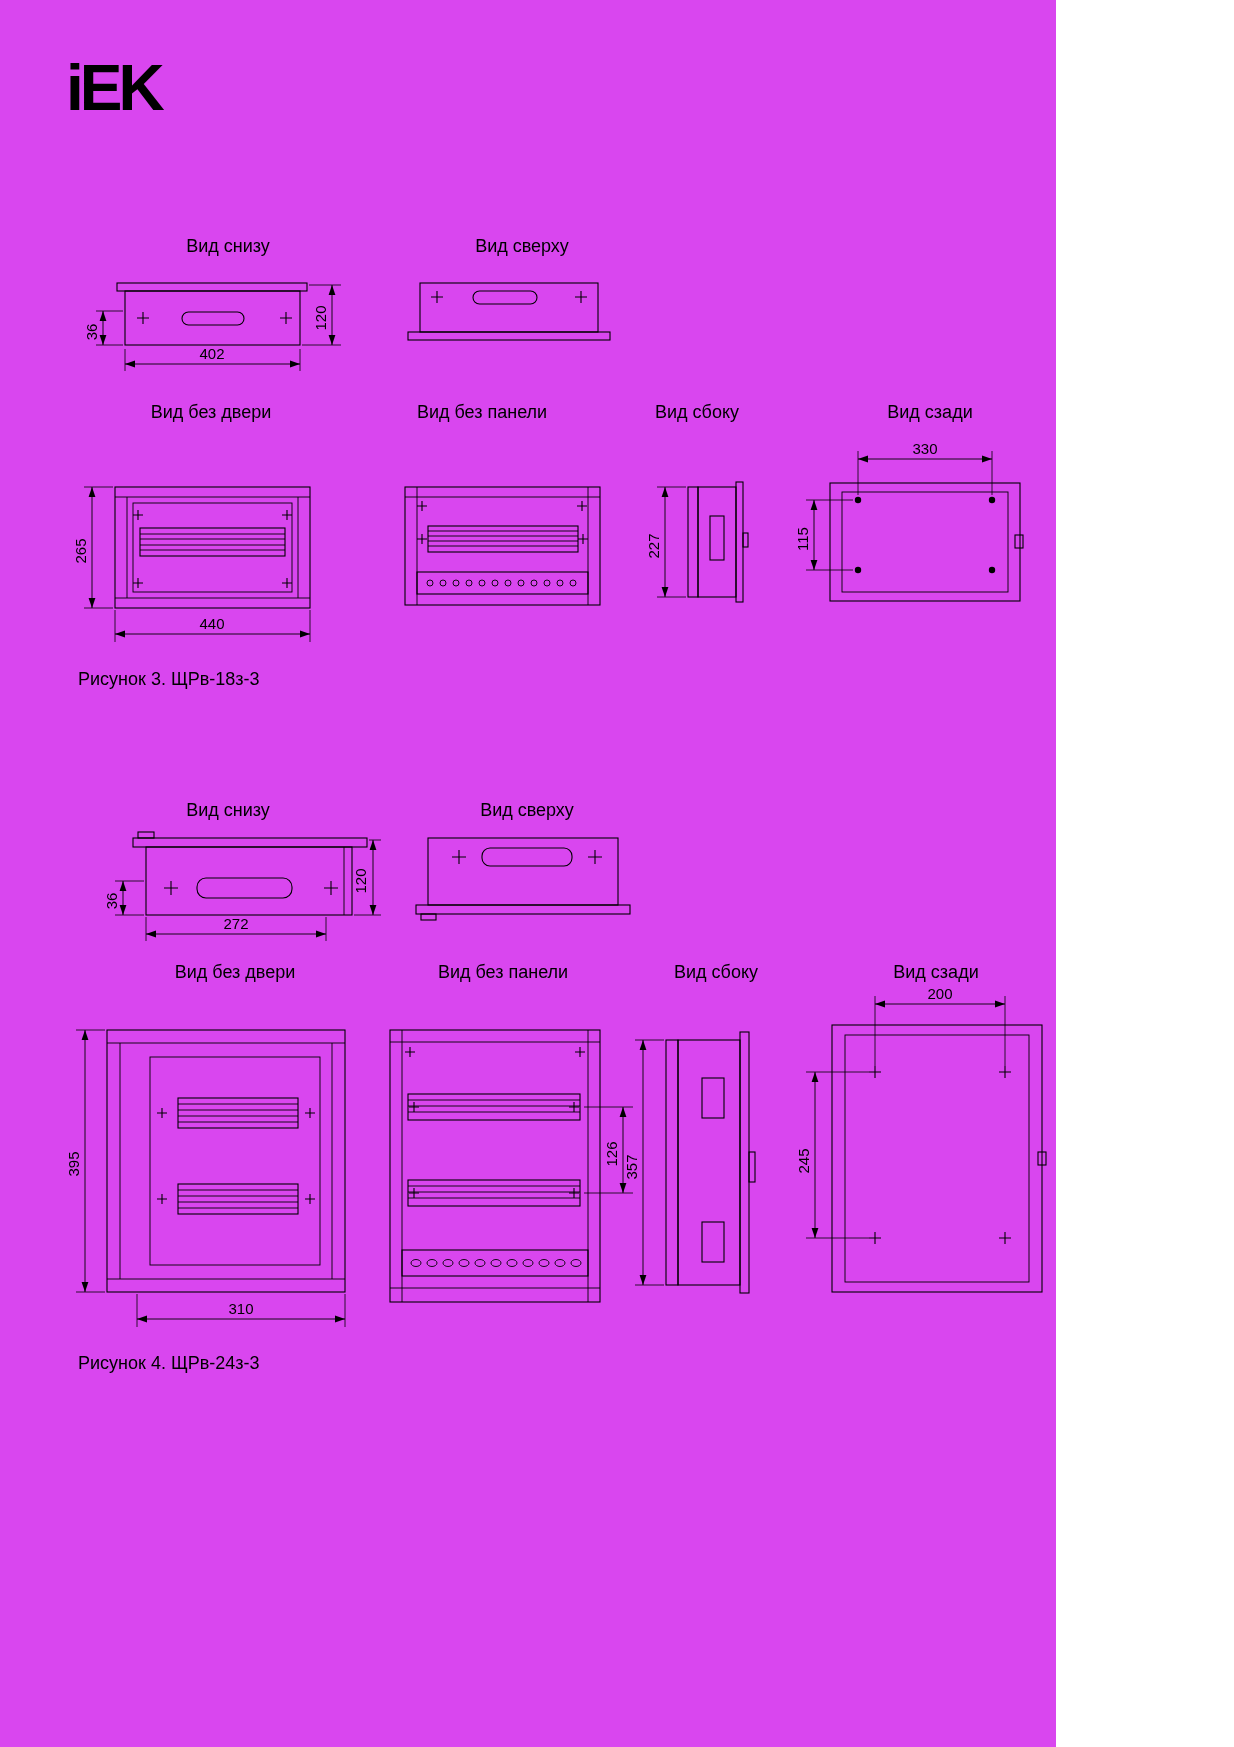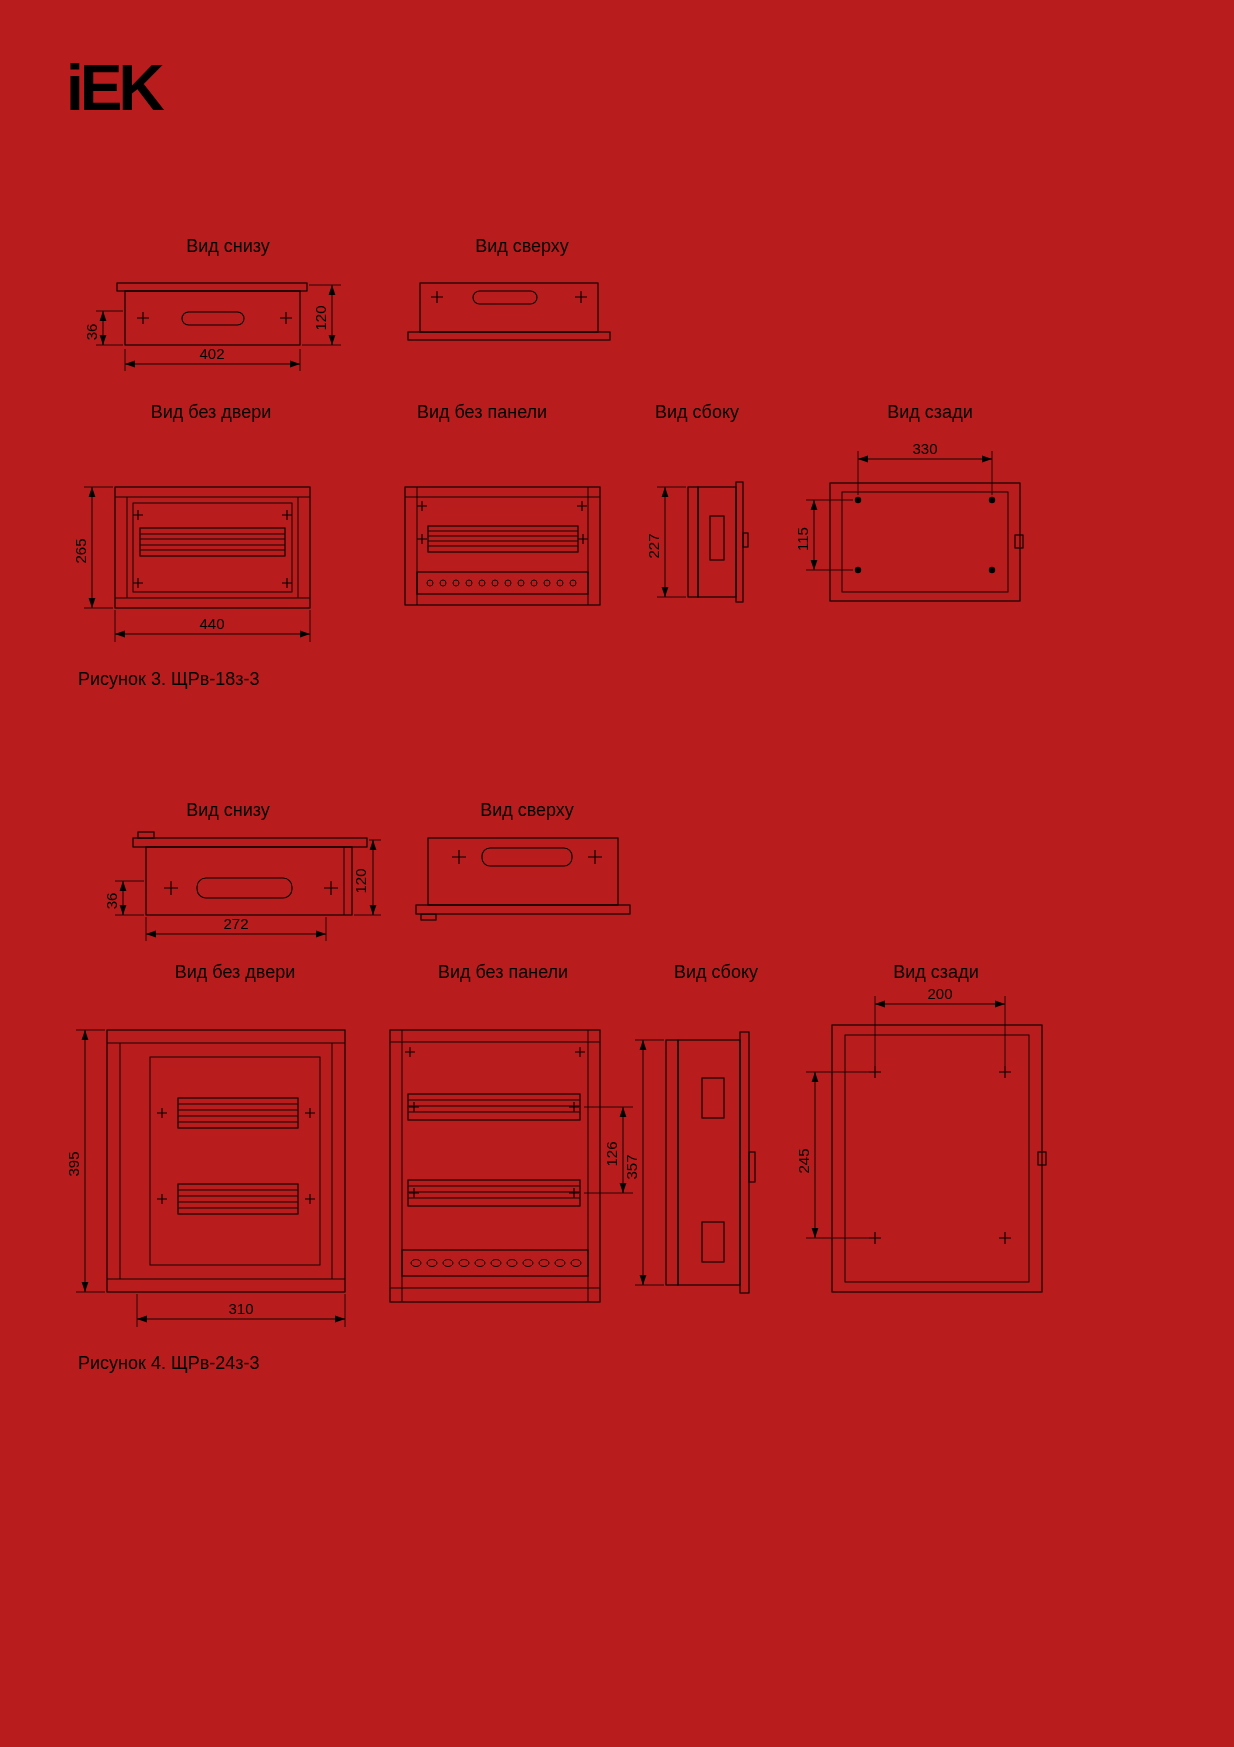--- a/index.html
+++ b/index.html
@@ -1,16 +1,16 @@
 <!DOCTYPE html>
 <html><head>
 <meta charset="utf-8">
 <style>
   html,body{margin:0;padding:0;background:#ffffff;}
-  .page{position:relative;width:1234px;height:1747px;background:#b91c1c;overflow:hidden;}
+  .page{position:relative;width:1056px;height:1747px;background:#d946ef;overflow:hidden;}
   svg{display:block;}
   .ln{fill:none;stroke:#000;stroke-width:1.1;}
   .thin{fill:none;stroke:#000;stroke-width:0.9;}
   .dim{fill:none;stroke:#000;stroke-width:0.9;}
   .ext{fill:none;stroke:#000;stroke-width:0.8;}
   .dot{fill:#000;stroke:none;}
   .lbl{font:18px "Liberation Sans", sans-serif;fill:#000;text-anchor:middle;}
   .dimtxt{font:15px "Liberation Sans", sans-serif;fill:#000;text-anchor:middle;}
   .cap{font:18px "Liberation Sans", sans-serif;fill:#000;text-anchor:start;}
   .logo-text{font:bold 64px "Liberation Sans", sans-serif;fill:#000;letter-spacing:-4px;}

